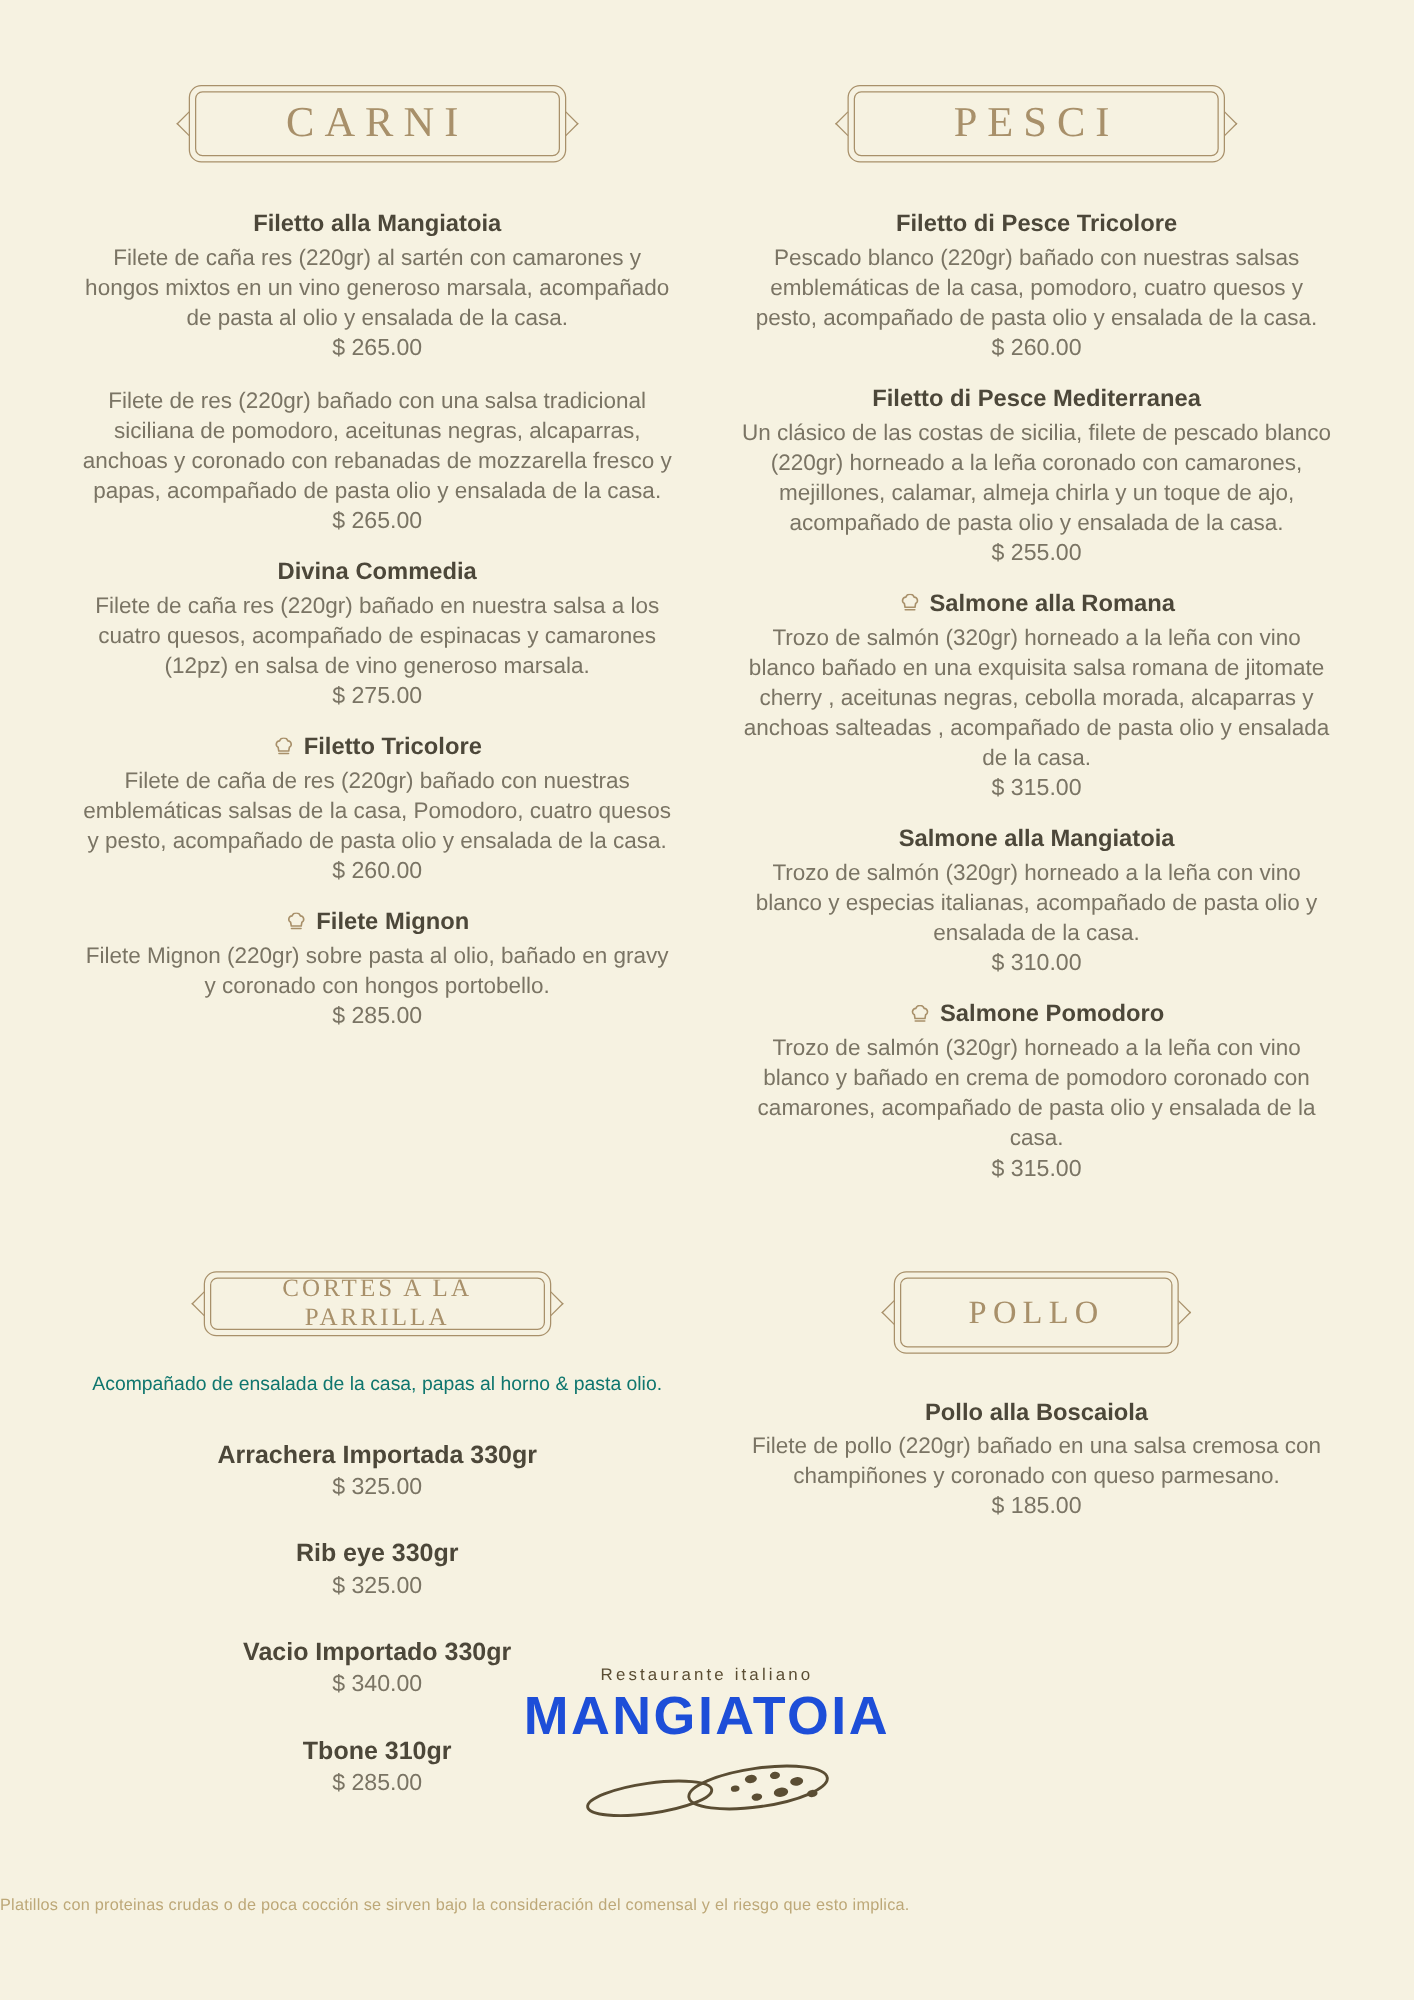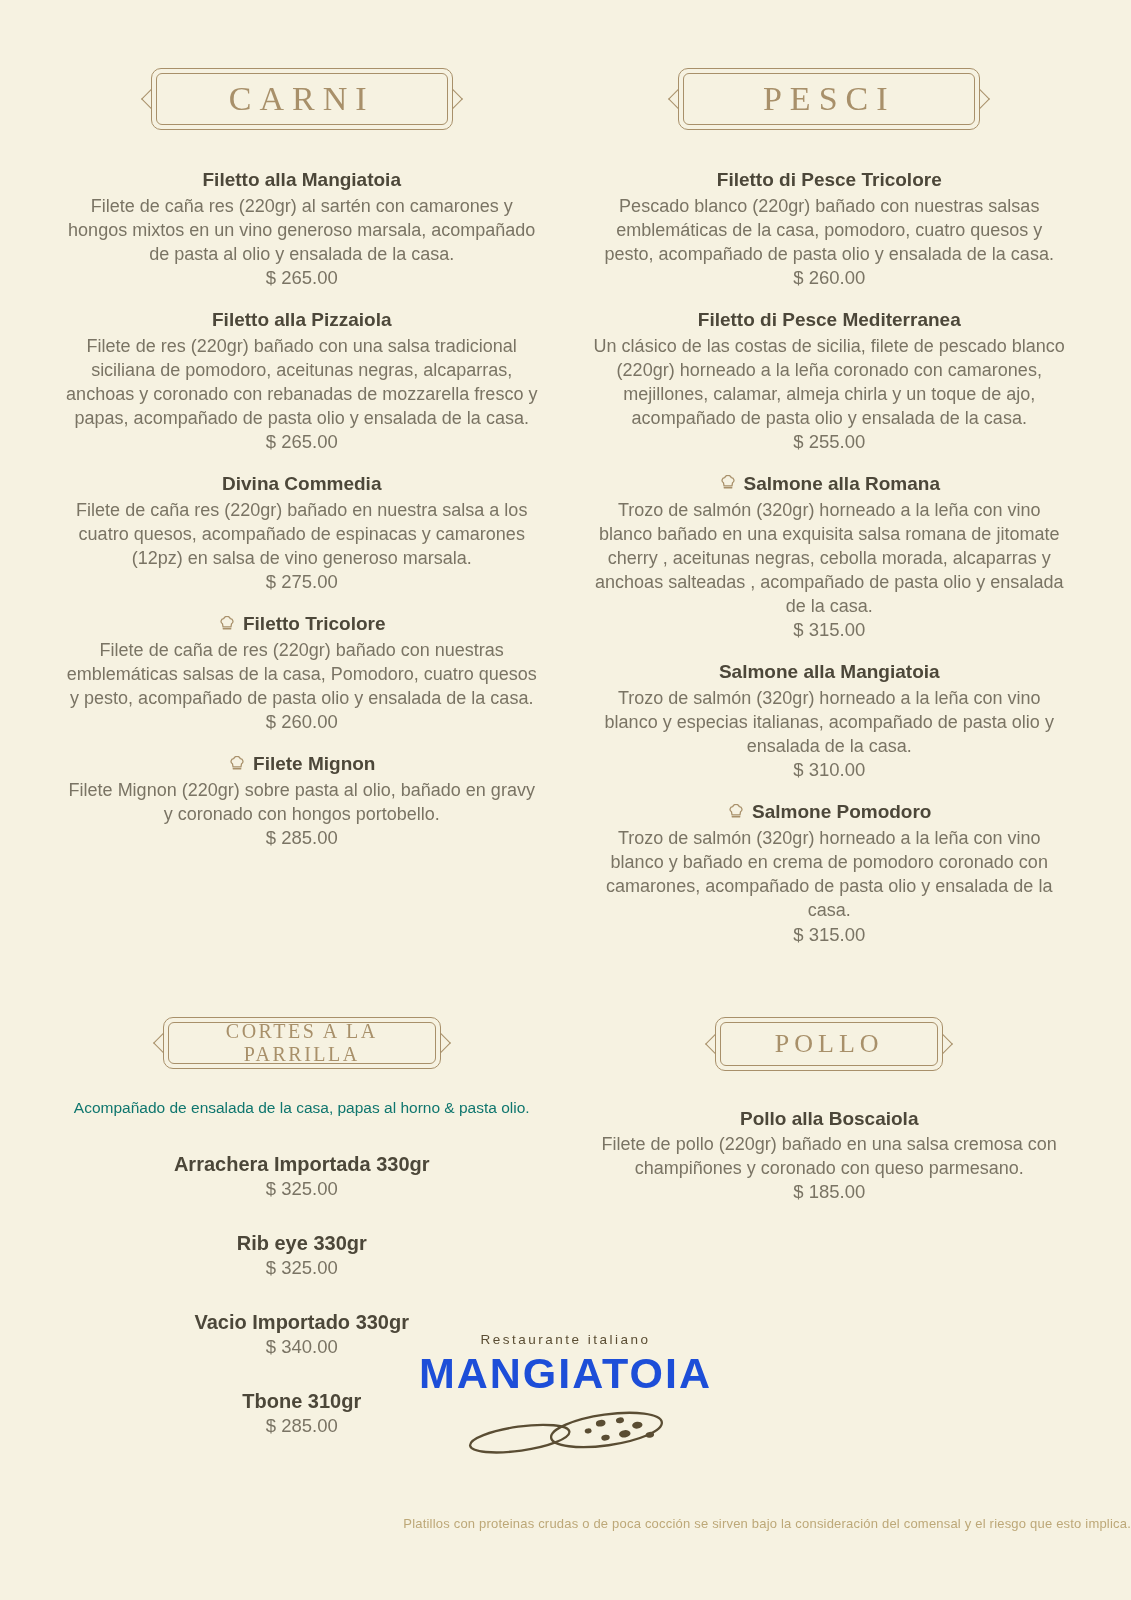--- a/index.html
+++ b/index.html
@@ -47,21 +47,21 @@
   }
   .plaque-inner{
     border:1.5px solid var(--accent);
     border-radius:6px;
     display:flex;align-items:center;justify-content:center;
     font-family:"Liberation Serif","DejaVu Serif",serif;
     color:var(--accent);
   }
   .plaque-lg .plaque-inner{width:292px;height:52px;font-size:34px;letter-spacing:8px;}
   .plaque-cortes .plaque-inner{width:268px;height:42px;font-size:20px;letter-spacing:2.5px;}
-  .plaque-pollo .plaque-inner{width:218px;height:44px;font-size:26px;letter-spacing:5px;}
+  .plaque-pollo .plaque-inner{width:218px;height:56px;font-size:26px;letter-spacing:5px;}
 
   
   .items{margin-top:38px;}
   .item{margin-bottom:19px;}
   .item-title{
     font-size:19px;font-weight:700;color:var(--title);
     display:flex;align-items:center;justify-content:center;gap:7px;
     line-height:1.3;
     text-align:center;
   }
@@ -90,22 +90,22 @@
   .logo-tagline{
     font-size:13.5px;font-weight:400;letter-spacing:2.5px;color:#5a4d33;
   }
   .logo-name{
     font-size:43px;font-weight:700;letter-spacing:2px;margin-top:2px;color:#1d4ed8;
   }
   .logo-swoosh{margin-top:0;color:#5a4d33;}
 
   
   .footer{
-    position:absolute;left:0;right:0;top:1516px;text-align:right;
-    font-size:13px;color:var(--footer);letter-spacing:.2px;padding-left:26px;
+    position:absolute;left:0;right:0;top:1516px;text-align:left;
+    font-size:13px;color:var(--footer);letter-spacing:.2px;
   }
 </style>
 </head>
 <body>
 
 <svg width="0" height="0" style="position:absolute">
   <defs>
     <g id="chefhat">
       <path d="M6 10.4 A3.6 3.6 0 0 1 7.5 3.6 A4.8 4.8 0 0 1 16.5 3.6 A3.6 3.6 0 0 1 18 10.4 L17.3 14.4 H6.7 Z" fill="none" stroke="currentColor" stroke-width="1.7" stroke-linejoin="round"></path>
       <path d="M6.9 17 h10.2" fill="none" stroke="currentColor" stroke-width="1.7" stroke-linecap="round"></path>
@@ -120,21 +120,20 @@
       <div class="plaque plaque-lg">
         <div class="plaque-inner">CARNI</div>
       </div>
       <div class="items">
         <article class="item">
           <h3 class="item-title">Filetto alla Mangiatoia</h3>
           <p class="item-desc">Filete de caña res (220gr) al sartén con camarones y hongos mixtos en un vino generoso marsala, acompañado de pasta al olio y ensalada de la casa.</p>
           <div class="item-price">$ 265.00</div>
         </article>
         <article class="item">
-          <h3 class="item-title">Filetto alla Pizzaiola</h3>
           <p class="item-desc">Filete de res (220gr) bañado con una salsa tradicional siciliana de pomodoro, aceitunas negras, alcaparras, anchoas y coronado con rebanadas de mozzarella fresco y papas, acompañado de pasta olio y ensalada de la casa.</p>
           <div class="item-price">$ 265.00</div>
         </article>
         <article class="item">
           <h3 class="item-title">Divina Commedia</h3>
           <p class="item-desc">Filete de caña res (220gr) bañado en nuestra salsa a los cuatro quesos, acompañado de espinacas y camarones (12pz) en salsa de vino generoso marsala.</p>
           <div class="item-price">$ 275.00</div>
         </article>
         <article class="item">
           <h3 class="item-title">

